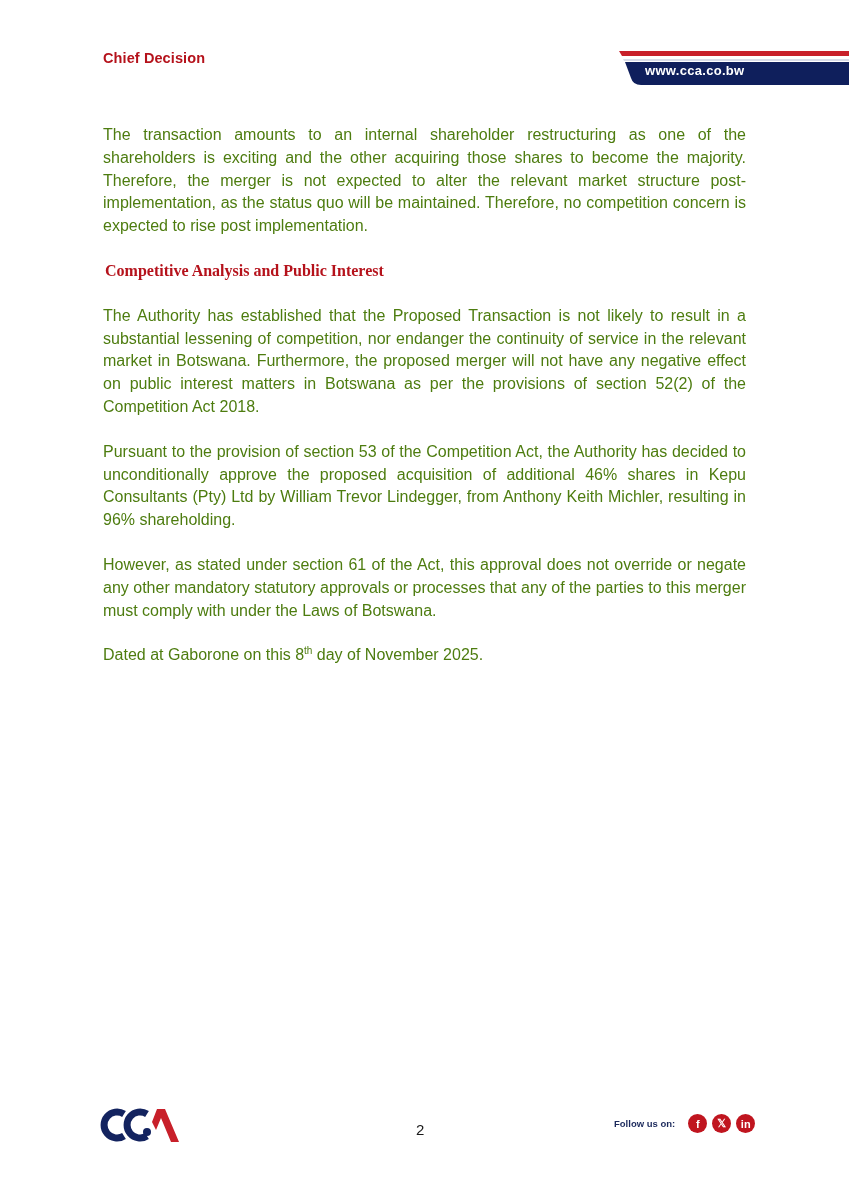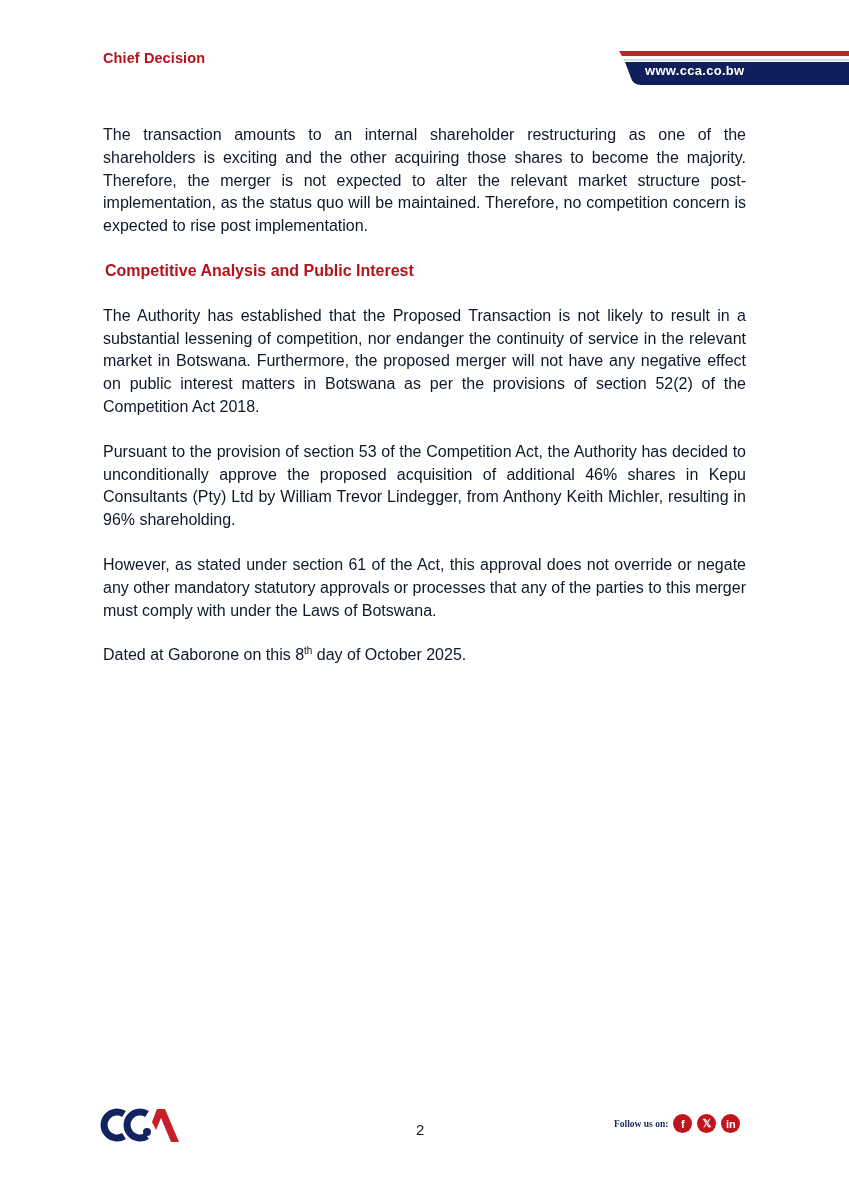--- a/index.html
+++ b/index.html
@@ -45,28 +45,29 @@
       position: absolute;
       left: 103px;
       top: 124px;
       width: 643px;
     }
     .para {
       font-size: 16px;
       line-height: 22.8px;
       text-align: justify;
       margin: 0 0 22px 0;
-      color: #0f172a;
+      color: #4d7c0f;
     }
     .heading {
       font-size: 16px;
       font-weight: bold;
       color: #b5121b;
       margin: 12px 0 22px 0;
       line-height: 22.8px;
+      font-family: Liberation Serif, serif;
     }
     .heading.indented { padding-left: 2px; }
     sup {
       font-size: 10px;
       line-height: 0;
       vertical-align: super;
     }
     .footer-logo {
       position: absolute;
       left: 100px;
@@ -86,21 +87,21 @@
       left: 614px;
       top: 1114px;
       display: flex;
       align-items: center;
       gap: 5px;
     }
     .follow-label {
       font-size: 9.5px;
       font-weight: bold;
       color: #1c2a5c;
-      font-family: Liberation Serif, serif;
+      margin-right: 8px;
     }
     .social {
       width: 19px;
       height: 19px;
       border-radius: 50%;
       background: #c0151f;
       color: #ffffff;
       display: flex;
       align-items: center;
       justify-content: center;
@@ -125,21 +126,21 @@
 
 <div class="content">
   <p class="para">The transaction amounts to an internal shareholder restructuring as one of the shareholders is exciting and the other acquiring those shares to become the majority. Therefore, the merger is not expected to alter the relevant market structure post-implementation, as the status quo will be maintained. Therefore, no competition concern is expected to rise post implementation.</p>
 
   <div class="heading indented">Competitive Analysis and Public Interest</div>
   <p class="para">The Authority has established that the Proposed Transaction is not likely to result in a substantial lessening of competition, nor endanger the continuity of service in the relevant market in Botswana. Furthermore, the proposed merger will not have any negative effect on public interest matters in Botswana as per the provisions of section 52(2) of the Competition Act 2018.</p>
 
   <p class="para">Pursuant to the provision of section 53 of the Competition Act, the Authority has decided to unconditionally approve the proposed acquisition of additional 46% shares in Kepu Consultants (Pty) Ltd by William Trevor Lindegger, from Anthony Keith Michler, resulting in 96% shareholding.</p>
   <p class="para">However, as stated under section 61 of the Act, this approval does not override or negate any other mandatory statutory approvals or processes that any of the parties to this merger must comply with under the Laws of Botswana.</p>
 
-  <p class="para"><span>Dated at Gaborone on this 8</span><sup>th</sup><span> day of October 2025.</span></p>
+  <p class="para"><span>Dated at Gaborone on this 8</span><sup>th</sup><span> day of November 2025.</span></p>
 
 </div>
 
 <div class="footer-logo">
   <svg width="80" height="38" viewBox="0 0 80 38">
     <path d="M24,8 A13,13 0 1,0 24,30" fill="none" stroke="#13235f" stroke-width="7" stroke-linecap="butt"></path>
     <path d="M47,8 A13,13 0 1,0 47,30" fill="none" stroke="#13235f" stroke-width="7" stroke-linecap="butt"></path>
     <polygon points="57,3 65,3 79,36 71,36 61,12 56,24 52,16" fill="#c8202a"></polygon>
     <circle cx="47" cy="26" r="4" fill="#13235f"></circle>
   </svg>

